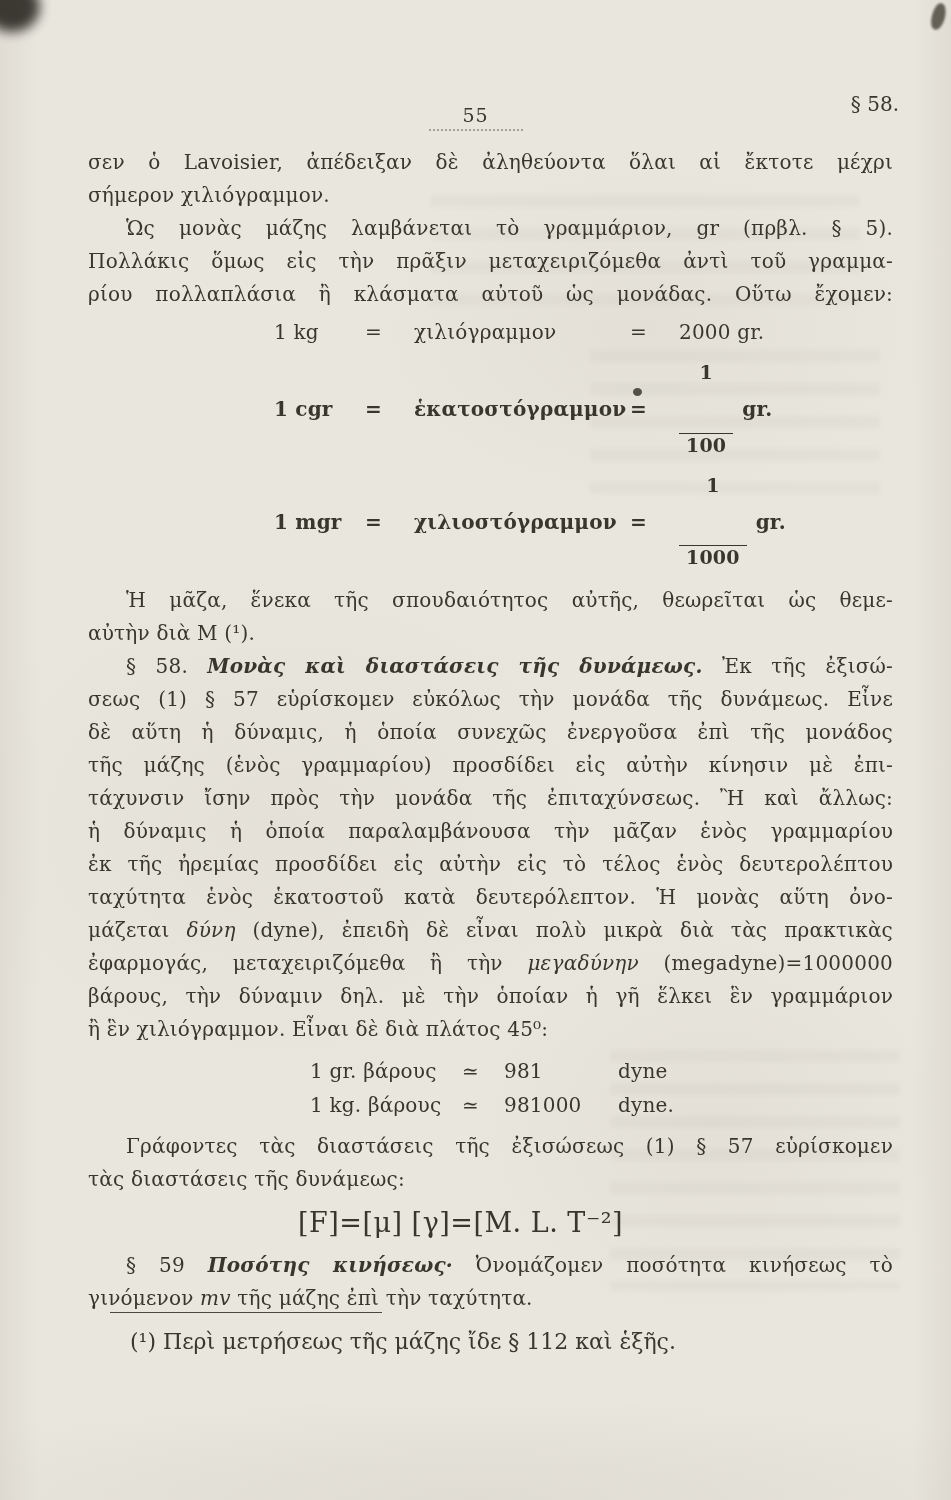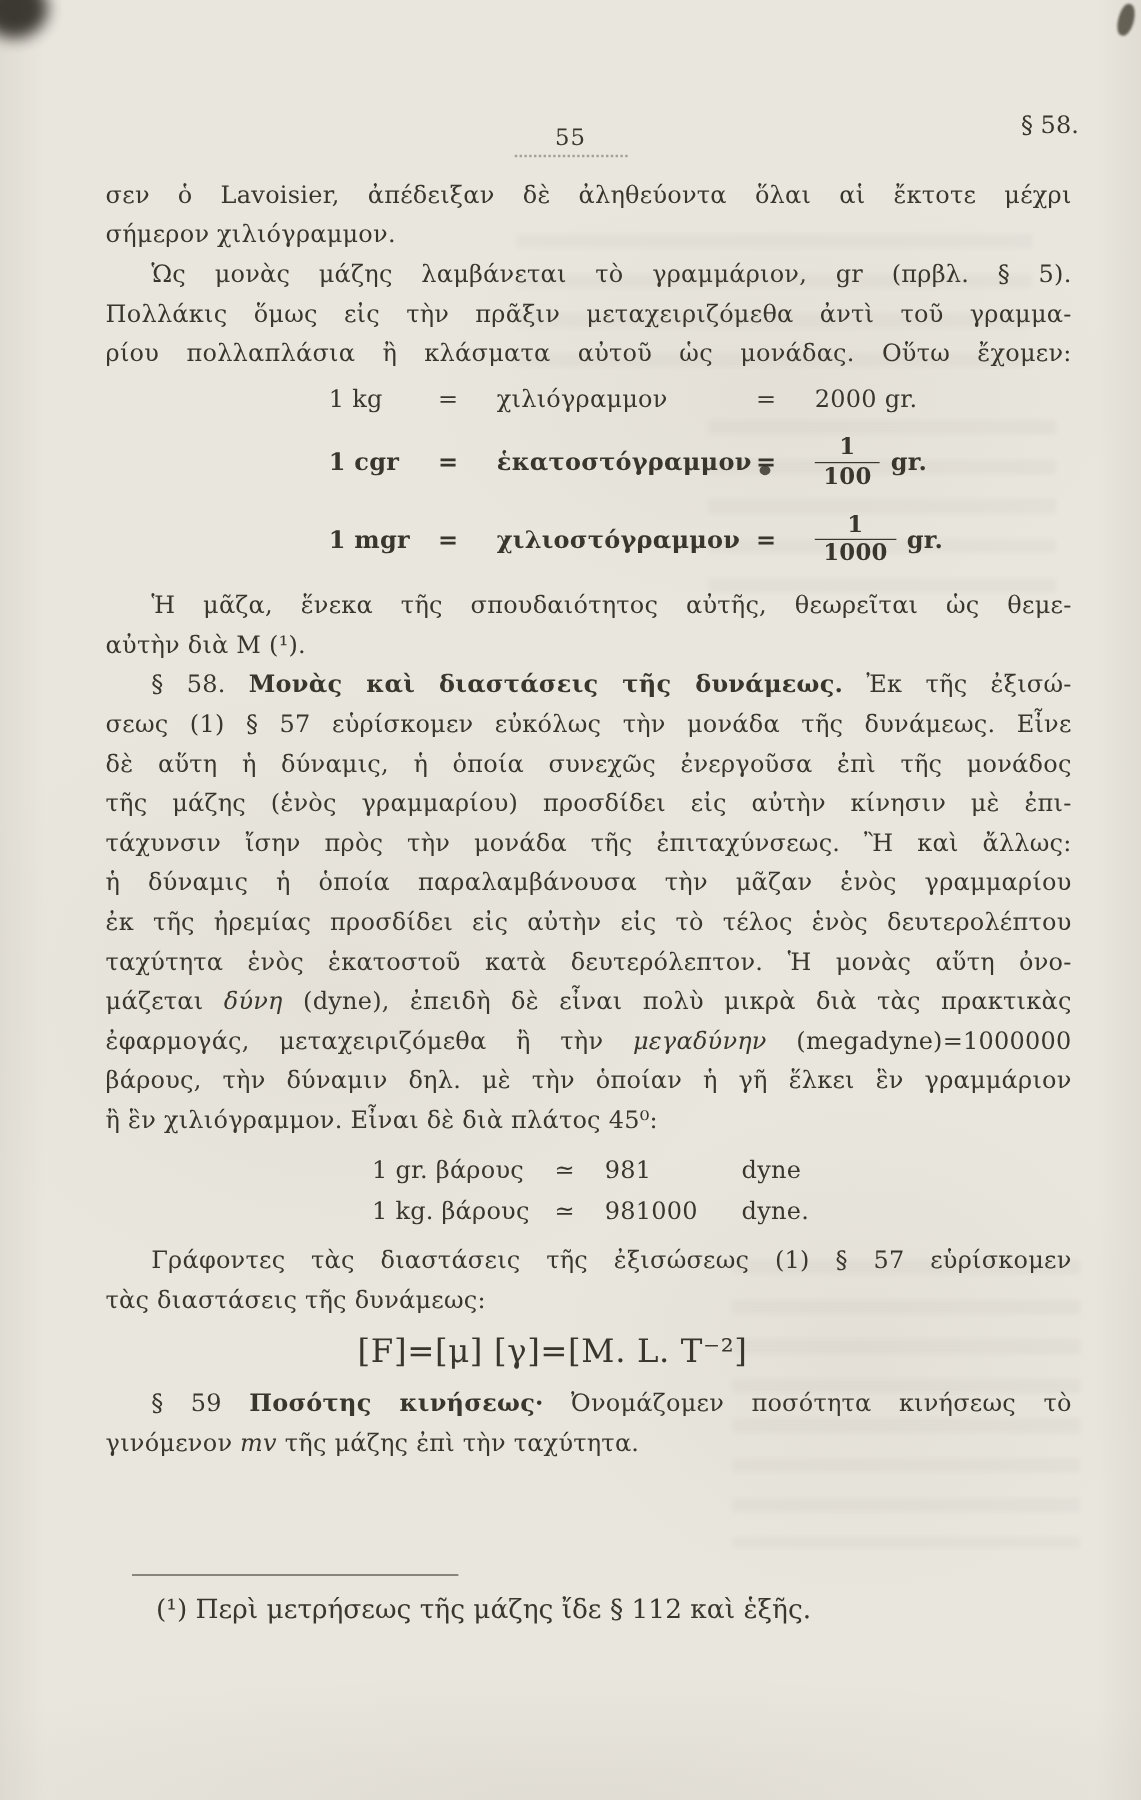--- a/index.html
+++ b/index.html
@@ -60,37 +60,37 @@
   .dotted-rule { width:94px; margin:3px auto 0; border-bottom:2px dotted rgba(96,92,82,.5); }
   .section-ref { position:absolute; top:92px; right:52px; font-size:20px; }
 
   .text-col {
     position:absolute; top:146px; left:88px; width:805px;
     font-size:20px; line-height:33px; letter-spacing:.2px;
   }
   .line { text-align:justify; text-align-last:left; }
   .line.just { text-align-last:justify; }
   .line.ind { text-indent:38px; }
-  .sec-title { font-weight:bold; }
+  .sec-title { font-weight:bold; font-style:italic; }
   .it { font-style:italic; }
 
   .eq-block { margin:8px 0 10px 186px; }
   .eq-row {
     display:grid;
     grid-template-columns:80px 38px 205px 38px auto;
     align-items:center;
     margin-bottom:12px;
     line-height:1.3;
     gap:11px;
   }
   .eq-row:last-child { margin-bottom:0; }
   .eq-row.tall { padding:4px 0; margin-bottom:8px;font-weight:bold; }
   .eq-valgroup { display:flex; align-items:center; gap:9px; }
   .frac { display:inline-flex; flex-direction:column; text-align:center; font-size:19px; line-height:1.25; }
-  .frac .den { border-top:1.5px solid #39362e; padding:0 7px; }
+  .frac .den { border-top:1.5px solid #39362e; padding:0 7px;margin-top:48px; }
   .frac .num { padding:0 7px; }
 
   .weq { margin:8px 0 8px 222px; }
   .weq-row {
     display:grid;
     grid-template-columns:152px 42px 114px auto;
     line-height:34px;
   }
 
   .dim-row { text-align:center; margin:10px 60px 10px 0; font-size:27px; letter-spacing:.5px; }

